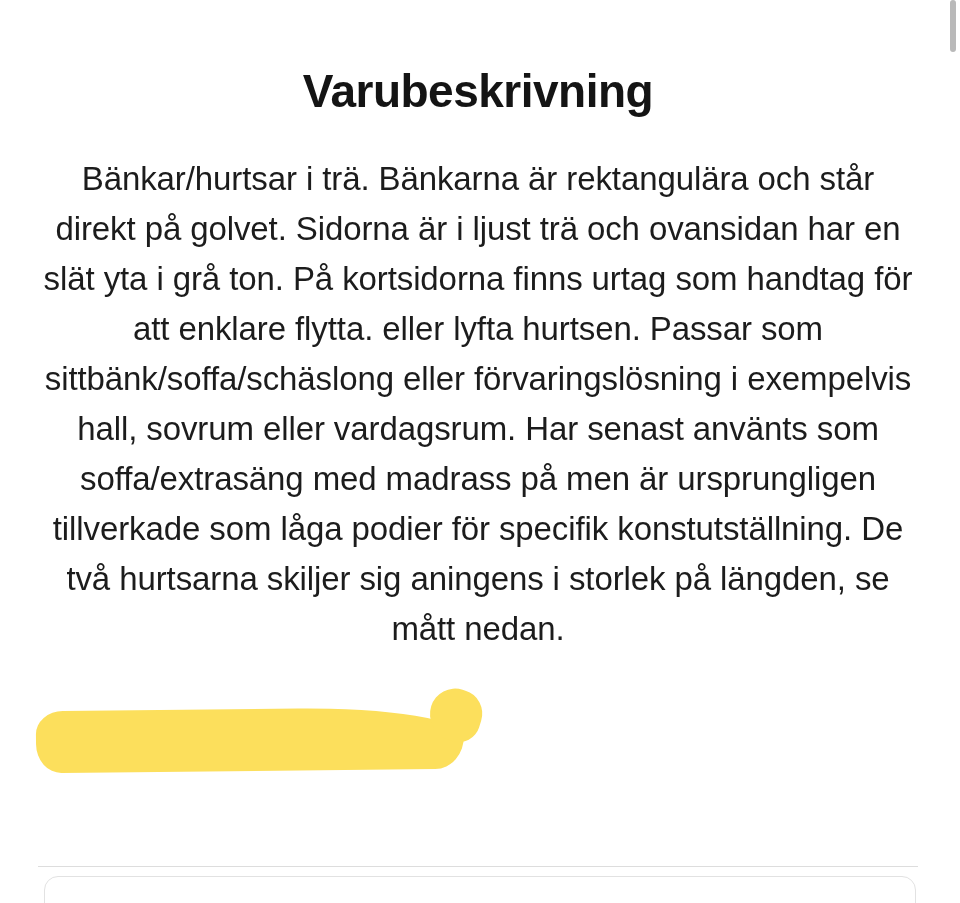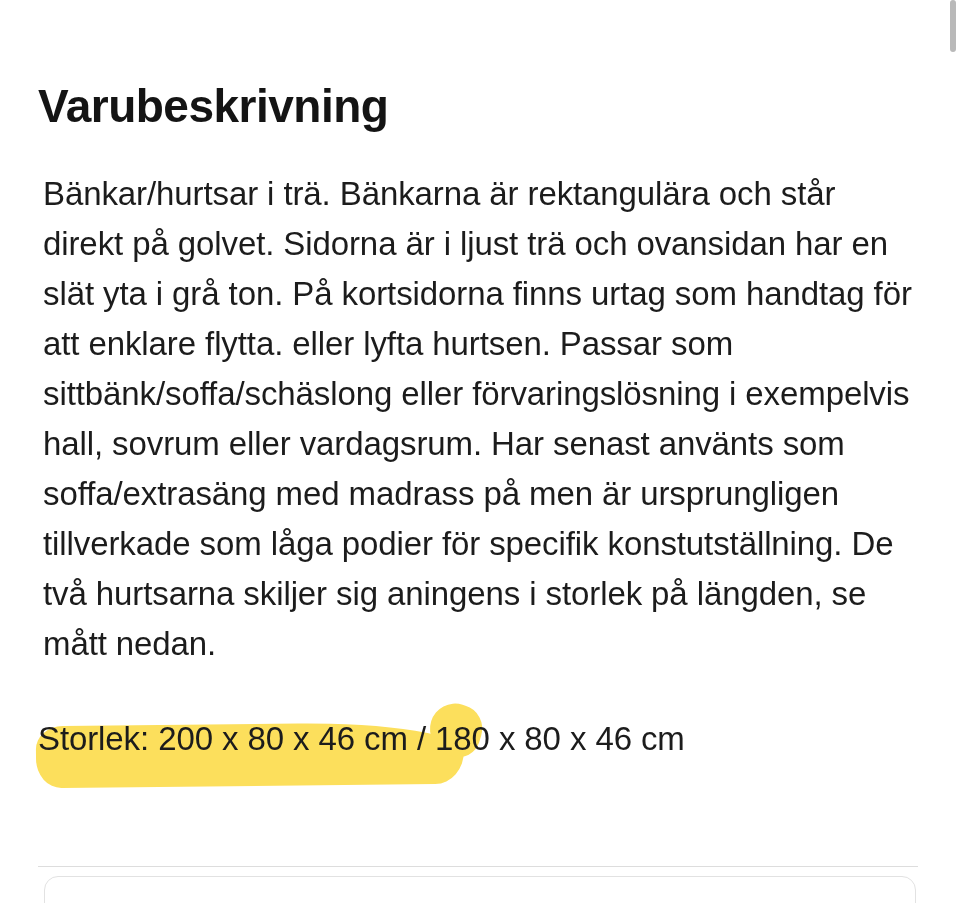--- a/index.html
+++ b/index.html
@@ -39,22 +39,23 @@
     right: 4px;
     width: 6px;
     height: 52px;
     border-radius: 3px;
     background: #b9b9b9;
   }
 
   .content {
     position: absolute;
     left: 38px;
-    top: 15px;
+    top: 0;
     width: 880px;
+    text-align: center;
   }
 
   .heading {
     font-size: 46px;
     font-weight: 700;
     letter-spacing: -0.5px;
     line-height: 1.1;
     margin: 0;
     padding-top: 66px;
     color: #141414;
@@ -131,21 +132,20 @@
 
 <div class="page">
 
   <div class="content">
     <h1 class="heading">Varubeskrivning</h1>
 
     <p class="body-text">Bänkar/hurtsar i trä. Bänkarna är rektangulära och står direkt på golvet. Sidorna är i ljust trä och ovansidan har en slät yta i grå ton. På kortsidorna finns urtag som handtag för att enklare flytta. eller lyfta hurtsen. Passar som sittbänk/soffa/schäslong eller förvaringslösning i exempelvis hall, sovrum eller vardagsrum. Har senast använts som soffa/extrasäng med madrass på men är ursprungligen tillverkade som låga podier för specifik konstutställning. De två hurtsarna skiljer sig aningens i storlek på längden, se mått nedan.</p>
 
     <div class="size-line-wrap">
       <div class="highlight-blob"></div>
-      <div class="size-line">Storlek: 200 x 80 x 46 cm / 180 x 80 x 46 cm</div>
     </div>
   </div>
 
   <div class="divider"></div>
   <div class="card-stub"></div>
 
   <div class="scrollbar-track">
     <div class="scrollbar-thumb"></div>
   </div>
 

